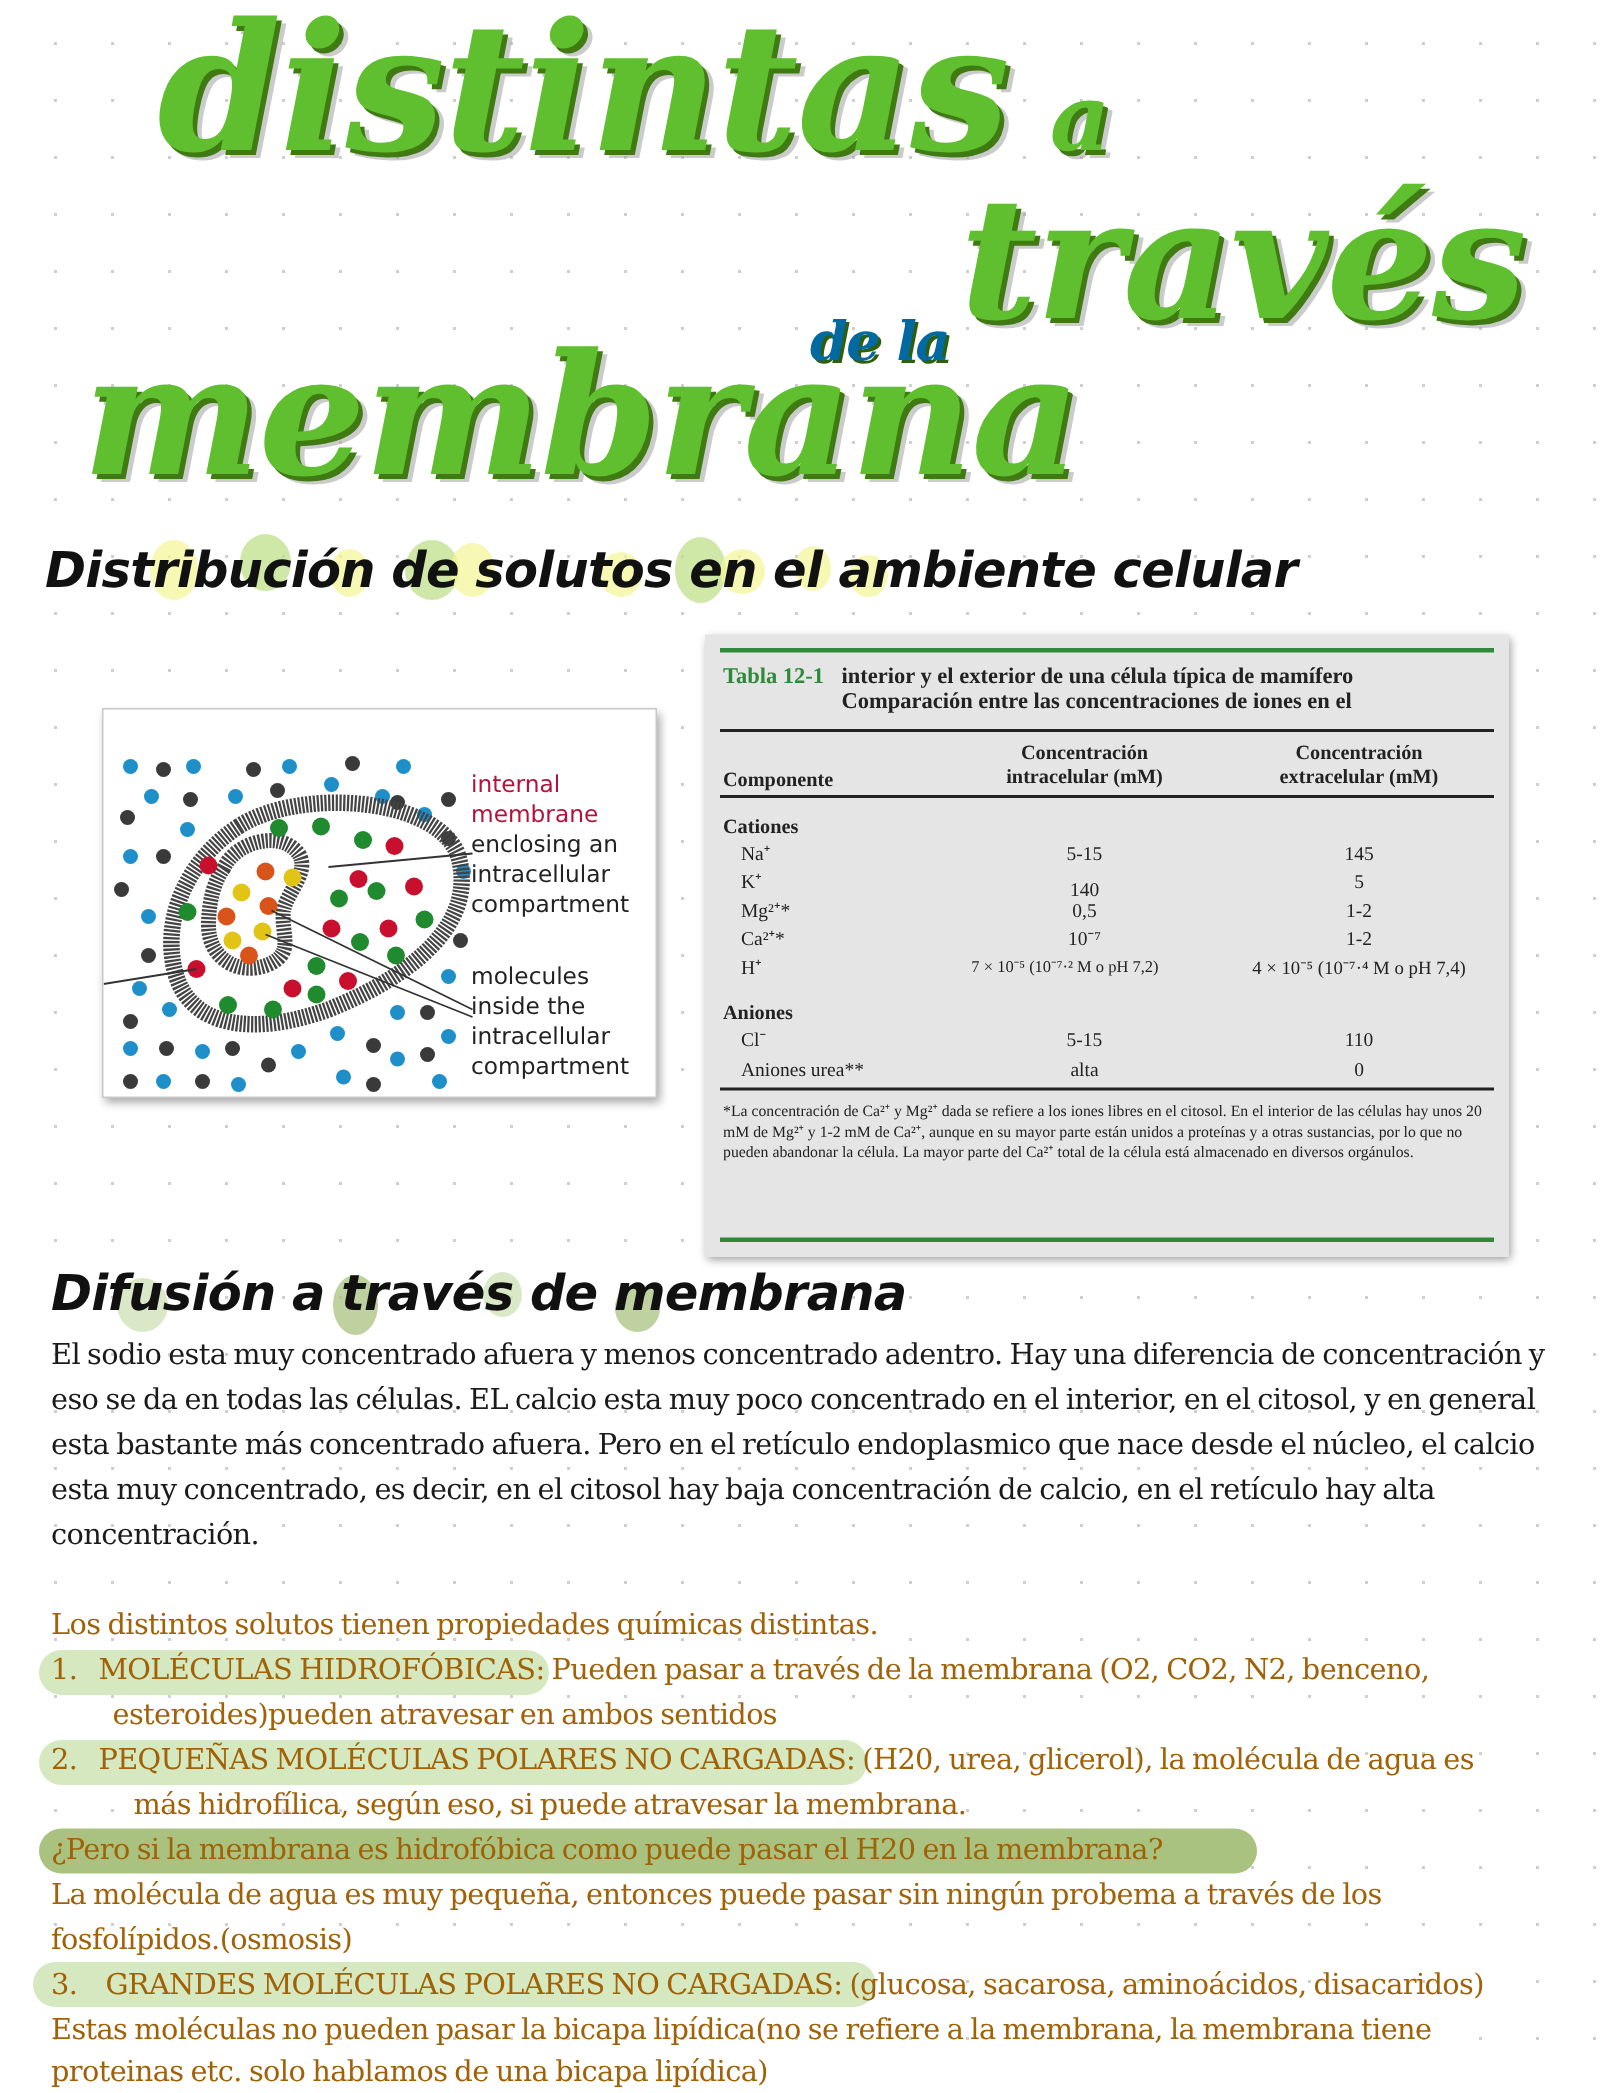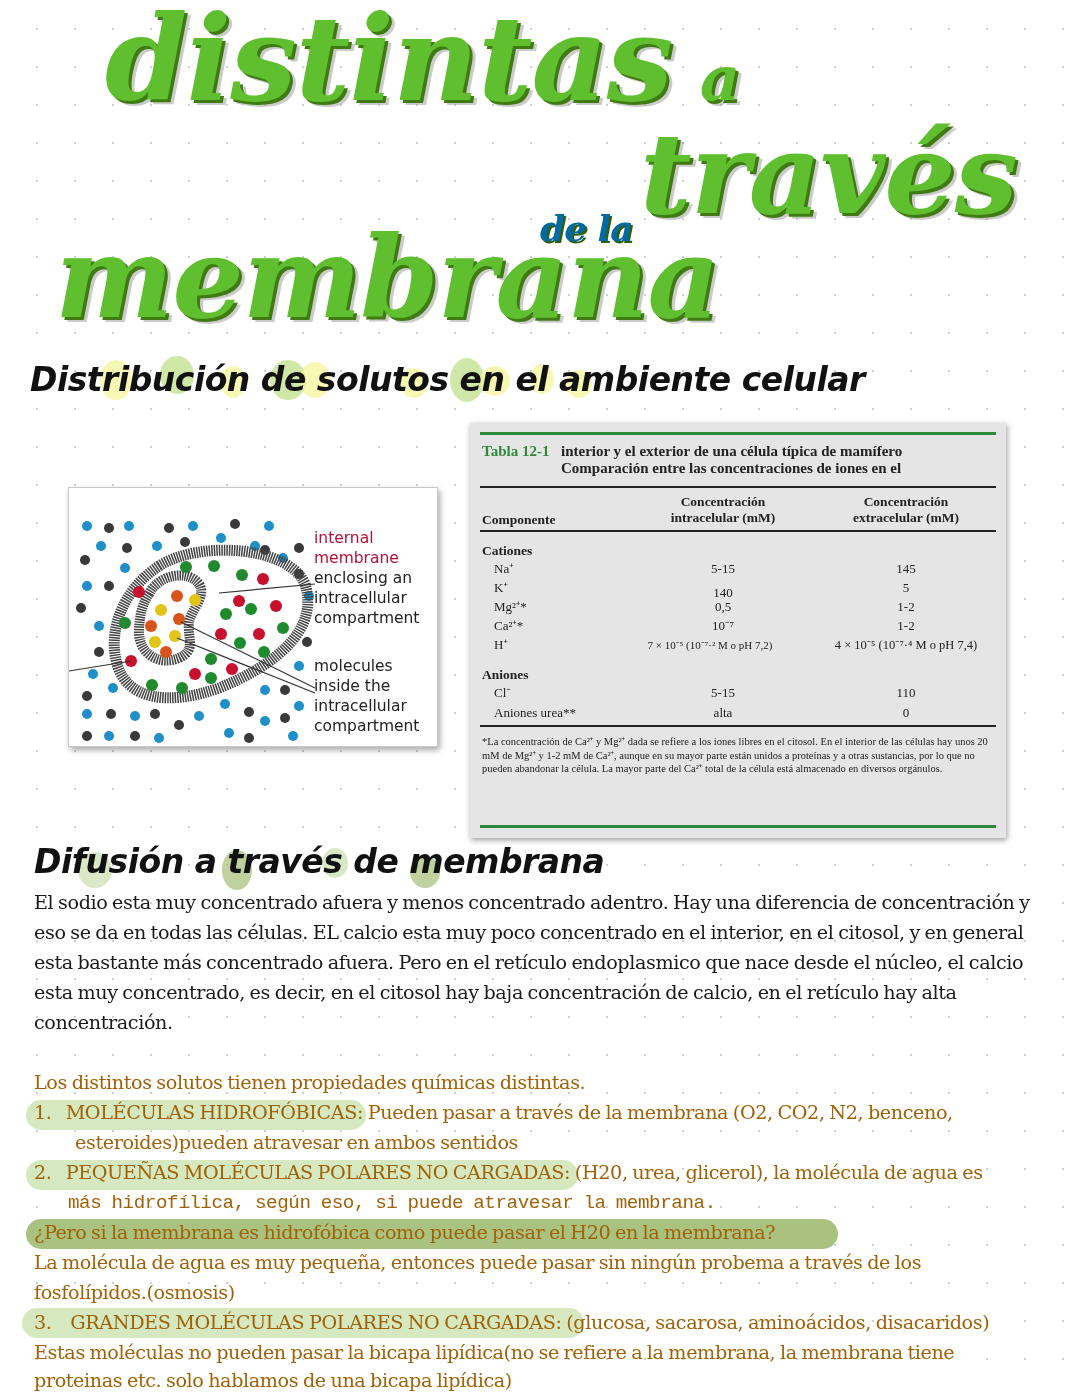--- a/index.html
+++ b/index.html
@@ -17,21 +17,21 @@
   .t2{left:640px;top:118px;font-size:112px;}
   .t-dela{left:540px;top:210px;font-size:36px;color:#0369a1;text-shadow:2px 2px 0 #2f5f0c;}
   .t3{left:55px;top:222px;font-size:112px;}
 
   .h2{position:absolute;font-family:"DejaVu Sans",sans-serif;font-style:italic;font-weight:bold;
     color:#111;font-size:33px;letter-spacing:-0.5px;}
   .blob{position:absolute;border-radius:50%;opacity:0.75;}
   .h2 span{position:relative;z-index:2;}
 
   
-  .diagram{position:absolute;left:68px;top:487px;width:368px;height:258px;background:#fff;
+  .diagram{position:absolute;left:68px;top:472px;width:368px;height:258px;background:#fff;
     border:1px solid #c8c8c8;box-shadow:2px 3px 6px rgba(0,0,0,0.35);overflow:hidden;}
   .diagram svg{position:absolute;left:0;top:0;}
   .dlabel{position:absolute;left:245px;font-family:"DejaVu Sans",sans-serif;font-size:15.5px;line-height:20px;color:#222;}
   .dlabel .red{color:#b4123a;}
 
   
   .table-card{position:absolute;left:470px;top:423px;width:536px;height:415px;background:#e5e5e5;
     box-shadow:1px 2px 6px rgba(0,0,0,0.4);font-family:"Liberation Serif",serif;color:#222;}
   .rule-green{position:absolute;left:10px;right:10px;height:3px;background:#2e8a3a;}
   .rule-dark{position:absolute;left:10px;right:10px;height:2px;background:#222;}
@@ -269,21 +269,21 @@
 <div class="hl" style="left:26px;top:1100px;width:340px;height:30px;background:#d6e8bf;"></div>
 <div class="li" style="left:34px;top:1098px;">
   <span>1.</span>&nbsp;&nbsp;&nbsp;<span>MOLÉCULAS HIDROFÓBICAS</span><span>: Pueden pasar a través de la membrana (O2, CO2, N2, benceno,</span>
 </div>
 <div class="li" style="left:75px;top:1128px;">esteroides)pueden atravesar en ambos sentidos</div>
 
 <div class="hl" style="left:26px;top:1160px;width:552px;height:30px;background:#d6e8bf;"></div>
 <div class="li" style="left:34px;top:1158px;">
   <span>2.</span>&nbsp;&nbsp;&nbsp;<span>PEQUEÑAS MOLÉCULAS POLARES NO CARGADAS</span><span>: (H20, urea, glicerol), la molécula de agua es</span>
 </div>
-<div class="li" style="left:68px;top:1188px;font-family:Liberation Mono, monospace;">más hidrofílica, según eso, si puede atravesar la membrana.</div>
+<div class="li" style="left:89px;top:1188px;">más hidrofílica, según eso, si puede atravesar la membrana.</div>
 
 <div class="hl" style="left:26px;top:1219px;width:812px;height:30px;background:#a9c27f;"></div>
 <div class="li" style="left:34px;top:1218px;">¿Pero si la membrana es hidrofóbica como puede pasar el H20 en la membrana?</div>
 <div class="li" style="left:34px;top:1248px;">La molécula de agua es muy pequeña, entonces puede pasar sin ningún probema a través de los</div>
 <div class="li" style="left:34px;top:1278px;">fosfolípidos.(osmosis)</div>
 
 <div class="hl" style="left:22px;top:1308px;width:562px;height:30px;background:#d6e8bf;"></div>
 <div class="li" style="left:34px;top:1308px;">
   <span>3.</span>&nbsp;&nbsp;&nbsp;&nbsp;<span>GRANDES MOLÉCULAS POLARES NO CARGADAS</span><span>: (glucosa, sacarosa, aminoácidos, disacaridos)</span>
 </div>

